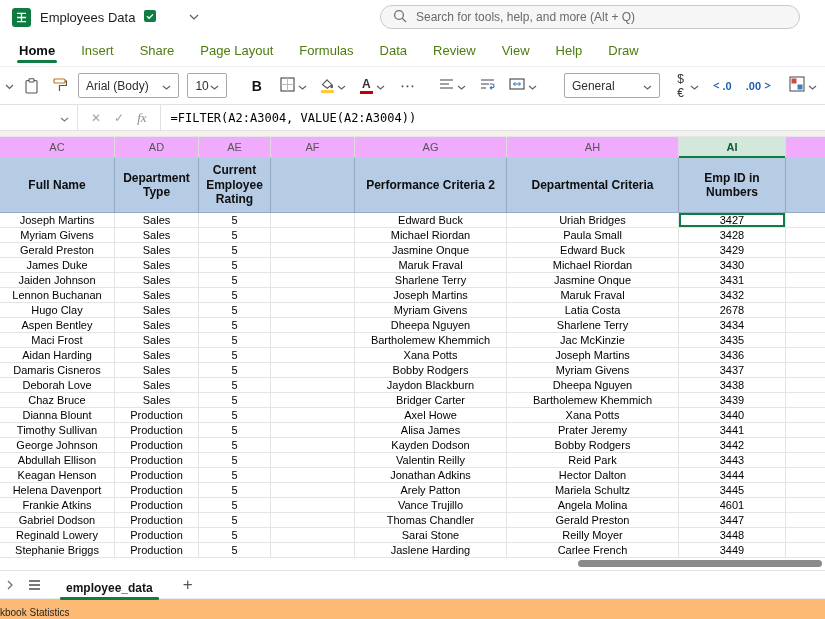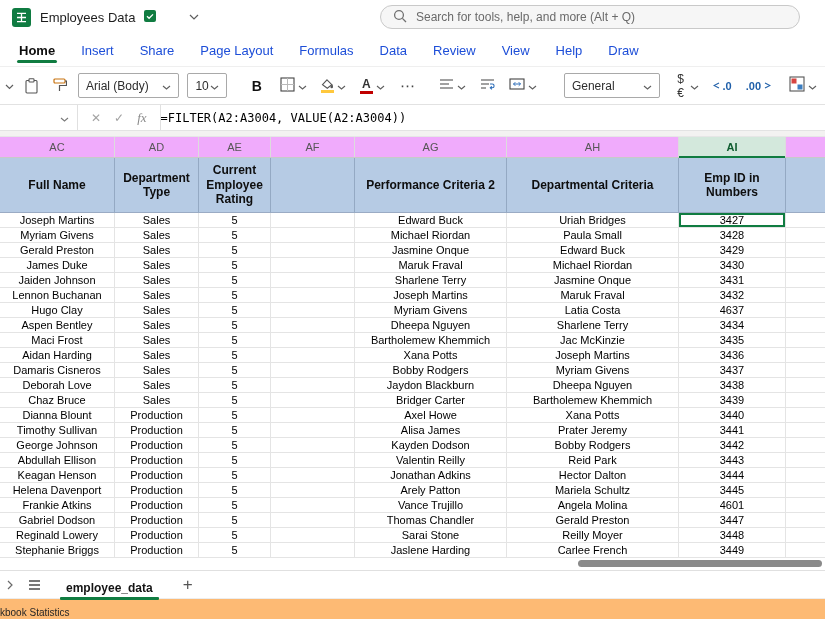--- a/index.html
+++ b/index.html
@@ -13,21 +13,21 @@
   }
   
   .titlebar{height:34px;display:flex;align-items:center;gap:9px;padding-left:12px;position:relative;background:#fff}
   .logo svg{display:block}
   .doc-title{font-size:13px;color:#1d1d1d}
   .chev svg{display:block}
   .search{position:absolute;left:380px;top:5px;width:420px;height:24px;border:1px solid #c9c9c9;border-radius:13px;background:#f6f6f6;display:flex;align-items:center;gap:9px;padding:0 12px}
   .search .ph{color:#6a6a6a;font-size:12px;white-space:nowrap}
   
   .tabs{height:32px;display:flex;align-items:center;padding:0 6px}
-  .tab{padding:7px 13px;font-size:13px;color:#1d4ed8;position:relative;cursor:default;white-space:nowrap}
+  .tab{padding:7px 13px;font-size:13px;color:#4d7c0f;position:relative;cursor:default;white-space:nowrap}
   .tab.active{font-weight:700;color:#0d0d0d}
   .tab.active::after{content:"";position:absolute;left:11px;right:11px;bottom:2px;height:3px;border-radius:2px;background:var(--excel-green)}
   
   .toolbar{height:39px;border-top:1px solid #efefef;border-bottom:1px solid #e2e2e2;display:flex;align-items:center;gap:8px;padding:0 5px;overflow:hidden}
   .tbtn{background:none;border:none;display:flex;align-items:center;gap:3px;padding:2px 3px;font-family:inherit;color:#333}
   .tbtn.bold{font-weight:700;font-size:14px;color:#111;padding:2px 7px}
   .combo{height:25px;border:1px solid #a9a9a9;border-radius:2px;display:flex;align-items:center;justify-content:space-between;padding:0 7px;font-size:12px;color:#2e2e2e;background:#fff}
   .combo.fname{width:118px}
   .combo.fsize{width:44px}
   .combo.numfmt{width:112px;margin-left:16px}
@@ -37,21 +37,21 @@
   .bar.red{background:#C00000}
   .bar.yellow{background:#FFC83D}
   .dec{color:#1F5FA9;font-size:11px;font-weight:700}
   .more{font-size:15px;letter-spacing:1px;color:#444;padding:0 4px}
   
   .fbar{height:26px;display:flex;align-items:stretch;border-bottom:1px solid #e3e3e3;background:#fff}
   .namebox{width:78px;border-right:1px solid #e0e0e0;display:flex;align-items:center;justify-content:flex-end;padding-right:8px}
   .fbtns{display:flex;align-items:center;gap:13px;padding:0 13px;border-right:1px solid #e0e0e0}
   .fcancel,.fenter{color:#a3a3a3;font-size:12px}
   .fx{font-style:italic;font-family:"Liberation Serif",serif;color:#8a8a8a;font-size:13px}
-  .formula{flex:1;display:flex;align-items:center;font-family:"DejaVu Sans Mono",monospace;font-size:12px;color:#000;white-space:nowrap}
+  .formula{flex:1;display:flex;align-items:center;padding-left:10px;font-family:"DejaVu Sans Mono",monospace;font-size:12px;color:#000;white-space:nowrap}
   
   .strip{height:6px;background:#f3f2f1;border-bottom:1px solid #e6e6e6}
   .colletters{height:21px;display:grid;grid-template-columns:var(--cols);border-bottom:1px solid #c9c9c9;background:#f0abfc}
   .colletter{display:flex;align-items:center;justify-content:center;font-size:11px;color:#565656;border-right:1px solid #dcdcdc;position:relative}
   .colletter.selcol{background:var(--selected-header-fill);color:#0E5C2F;font-weight:700}
   .colletter.selcol::after{content:"";position:absolute;left:0;right:0;bottom:-1px;height:2px;background:var(--excel-green)}
   .bluehead{height:55px;display:grid;grid-template-columns:var(--cols);background:var(--header-fill)}
   .hcell{display:flex;align-items:center;justify-content:center;text-align:center;font-weight:700;font-size:12px;color:#0e0e0e;line-height:1.2;padding:2px 5px;border-right:1px solid rgba(92,112,142,.38);border-bottom:1px solid #9aabc4}
   .grid-row{display:grid;grid-template-columns:var(--cols);height:15px}
   .cell{font-size:11px;color:#000;display:flex;align-items:center;justify-content:center;border-right:1px solid #e4e4e4;border-bottom:1px solid #e4e4e4;white-space:nowrap;overflow:hidden}
@@ -335,21 +335,21 @@
         <div class="cell">3432</div>
         <div class="cell"></div>
       </div>
       <div class="grid-row">
         <div class="cell">Hugo Clay</div>
         <div class="cell">Sales</div>
         <div class="cell">5</div>
         <div class="cell"></div>
         <div class="cell">Myriam Givens</div>
         <div class="cell">Latia Costa</div>
-        <div class="cell">4637</div>
+        <div class="cell">2678</div>
         <div class="cell"></div>
       </div>
       <div class="grid-row">
         <div class="cell">Aspen Bentley</div>
         <div class="cell">Sales</div>
         <div class="cell">5</div>
         <div class="cell"></div>
         <div class="cell">Dheepa Nguyen</div>
         <div class="cell">Sharlene Terry</div>
         <div class="cell">3434</div>

